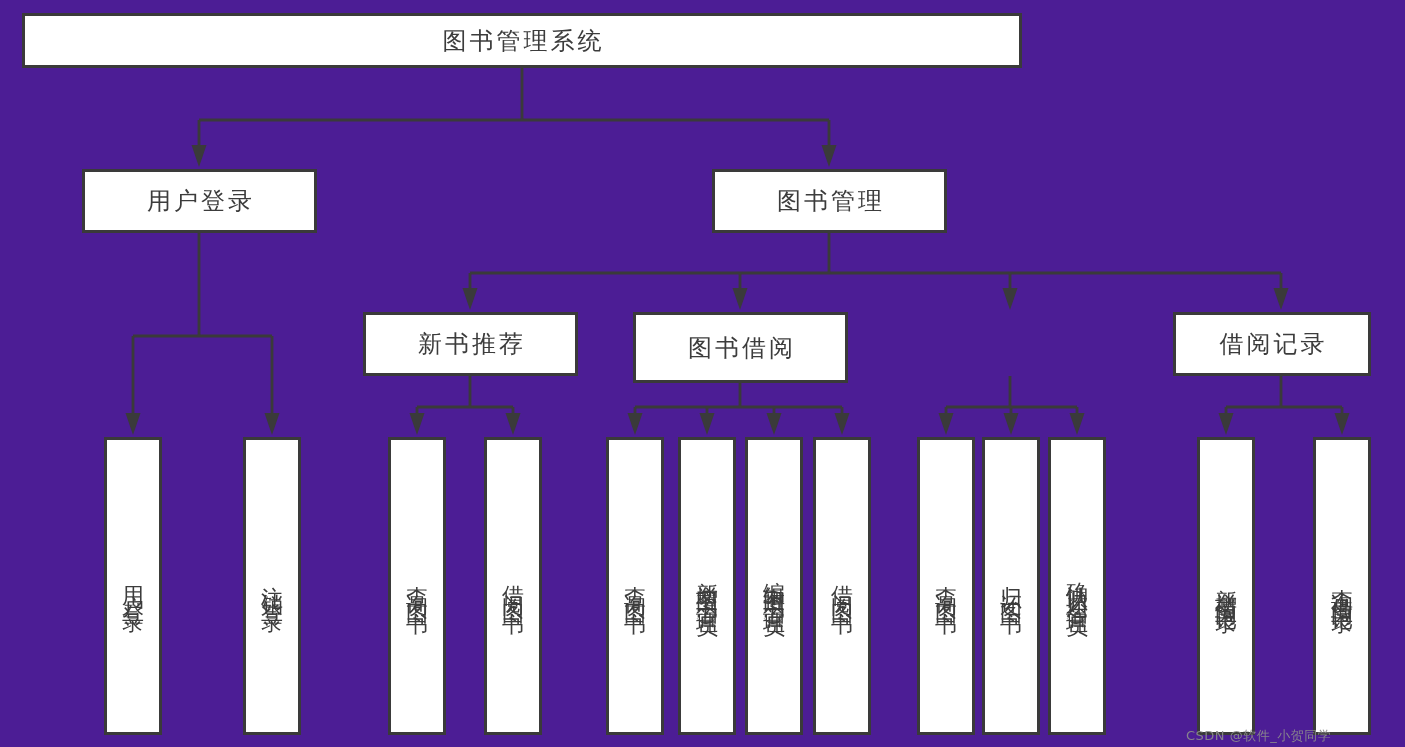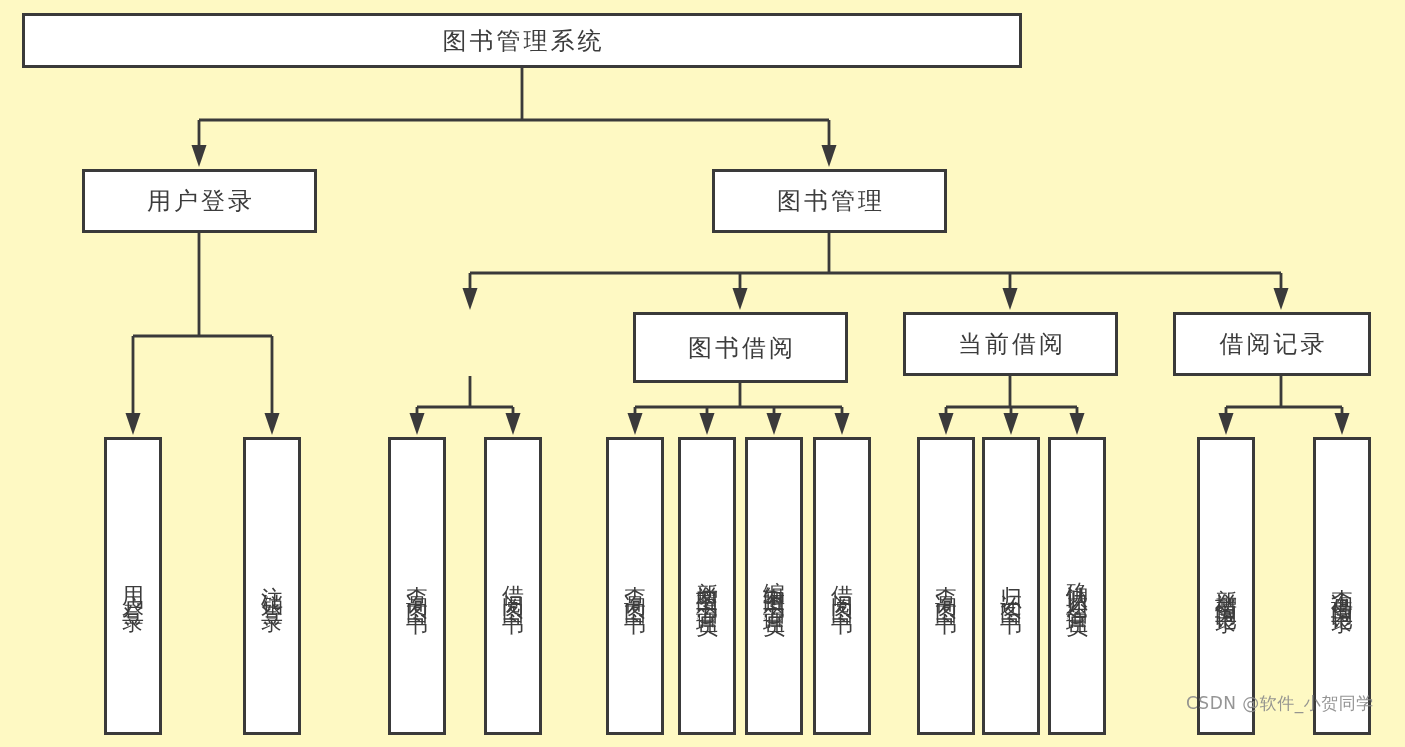--- a/index.html
+++ b/index.html
@@ -5,21 +5,21 @@
   html, body {
     margin: 0;
     padding: 0;
     background: #ffffff;
     font-family: "DejaVu Sans", "Liberation Sans", sans-serif;
   }
   .stage {
     position: relative;
     width: 1405px;
     height: 747px;
-    background: #fef9c3;
+    background: #4c1d95;
     overflow: hidden;
   }
   .wires {
     position: absolute;
     left: 0; top: 0;
     width: 1405px;
     height: 747px;
   }
   .node {
     position: absolute;
@@ -43,22 +43,22 @@
     font-size: 22px;
     letter-spacing: 5px;
     line-height: 1;
   }
   .node.v.sp span {
     letter-spacing: 9px;
   }
   .watermark {
     position: absolute;
     left: 1186px;
-    top: 692px;
-    font-size: 17px;
+    top: 727px;
+    font-size: 13px;
     color: rgba(140, 140, 140, 0.92);
     white-space: nowrap;
     letter-spacing: 0.5px;
   }
 </style>
 </head>
 <body>
 
 <div class="stage">
 
@@ -113,25 +113,25 @@
     <span>图书管理系统</span>
   </div>
 
   <div class="node h" style="left:82px; top:169px; width:235px; height:64px;">
     <span>用户登录</span>
   </div>
   <div class="node h" style="left:712px; top:169px; width:235px; height:64px;">
     <span>图书管理</span>
   </div>
 
+  <div class="node h" style="left:363px; top:312px; width:215px; height:64px;">
+    <span>新书推荐</span>
+  </div>
   <div class="node h" style="left:633px; top:312px; width:215px; height:71px;">
     <span>图书借阅</span>
-  </div>
-  <div class="node h" style="left:903px; top:312px; width:215px; height:64px;">
-    <span>当前借阅</span>
   </div>
   <div class="node h" style="left:1173px; top:312px; width:198px; height:64px;">
     <span>借阅记录</span>
   </div>
 
   <div class="node v sp" style="left:104px; top:437px; width:58px; height:298px;">
     <span>用户登录</span>
   </div>
   <div class="node v sp" style="left:243px; top:437px; width:58px; height:298px;">
     <span>注销登录</span>

